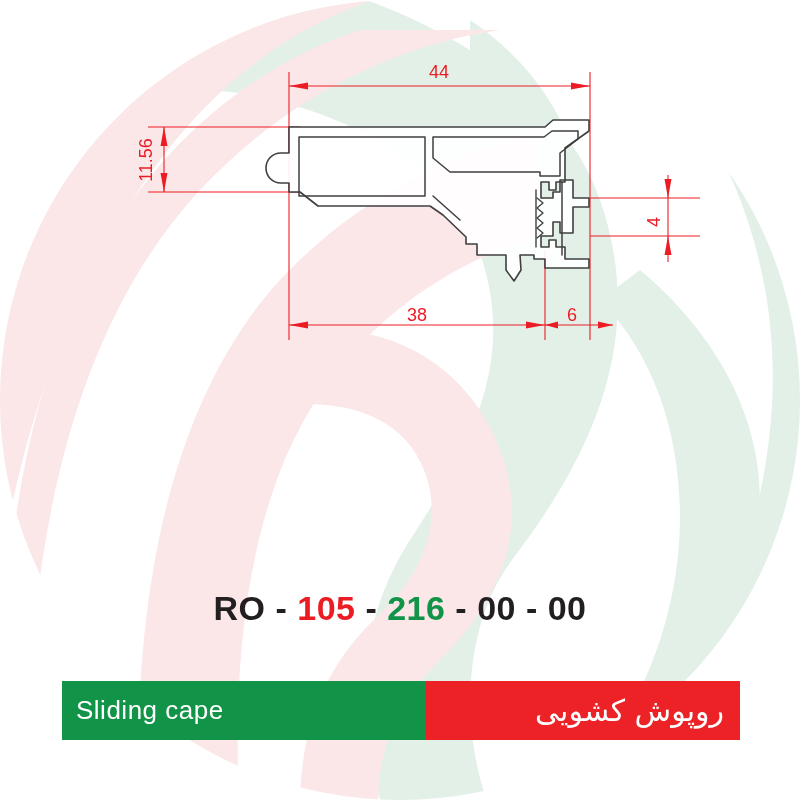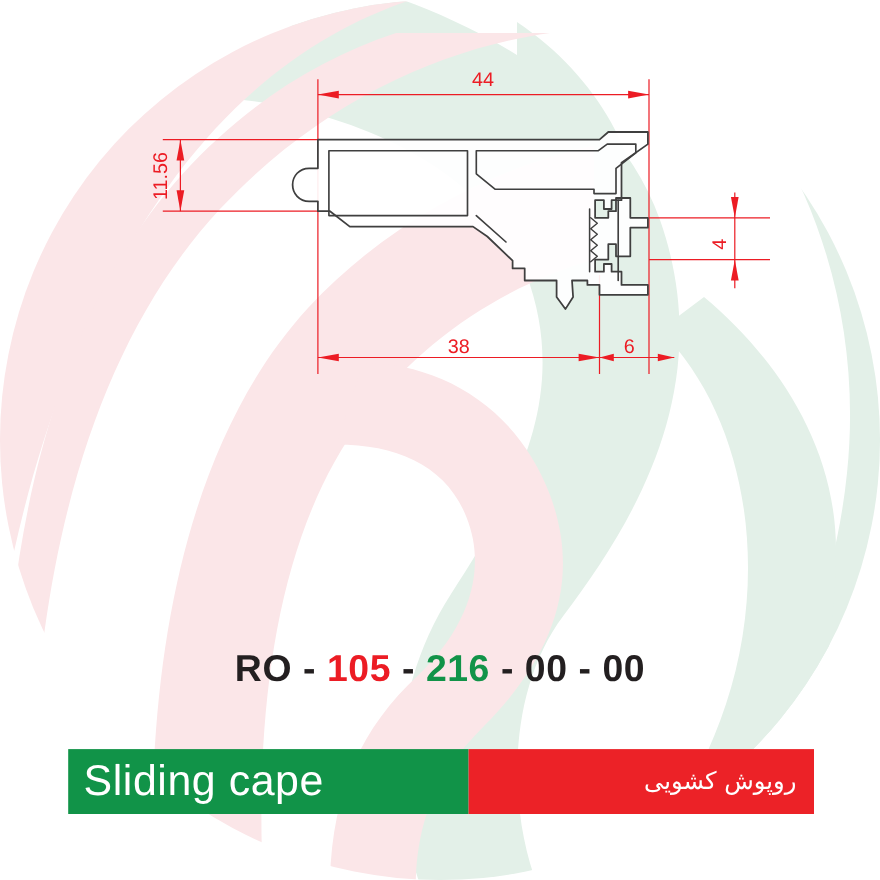--- a/index.html
+++ b/index.html
@@ -80,27 +80,27 @@
     height: 59px;
     background: #ec2227;
     display: flex;
     align-items: center;
     justify-content: flex-end;
     box-sizing: border-box;
     padding-right: 16px;
   }
   #banner-left-label {
     color: #ffffff;
-    font-size: 39px;
+    font-size: 26px;
     font-family: "Liberation Sans", sans-serif;
     letter-spacing: 0.5px;
   }
   #banner-right-label {
     color: #ffffff;
-    font-size: 22px;
+    font-size: 30px;
     font-family: "DejaVu Sans", sans-serif;
     direction: rtl;
     unicode-bidi: bidi-override;
   }
 </style>
 </head>
 <body>
 
 <div id="page">
 

